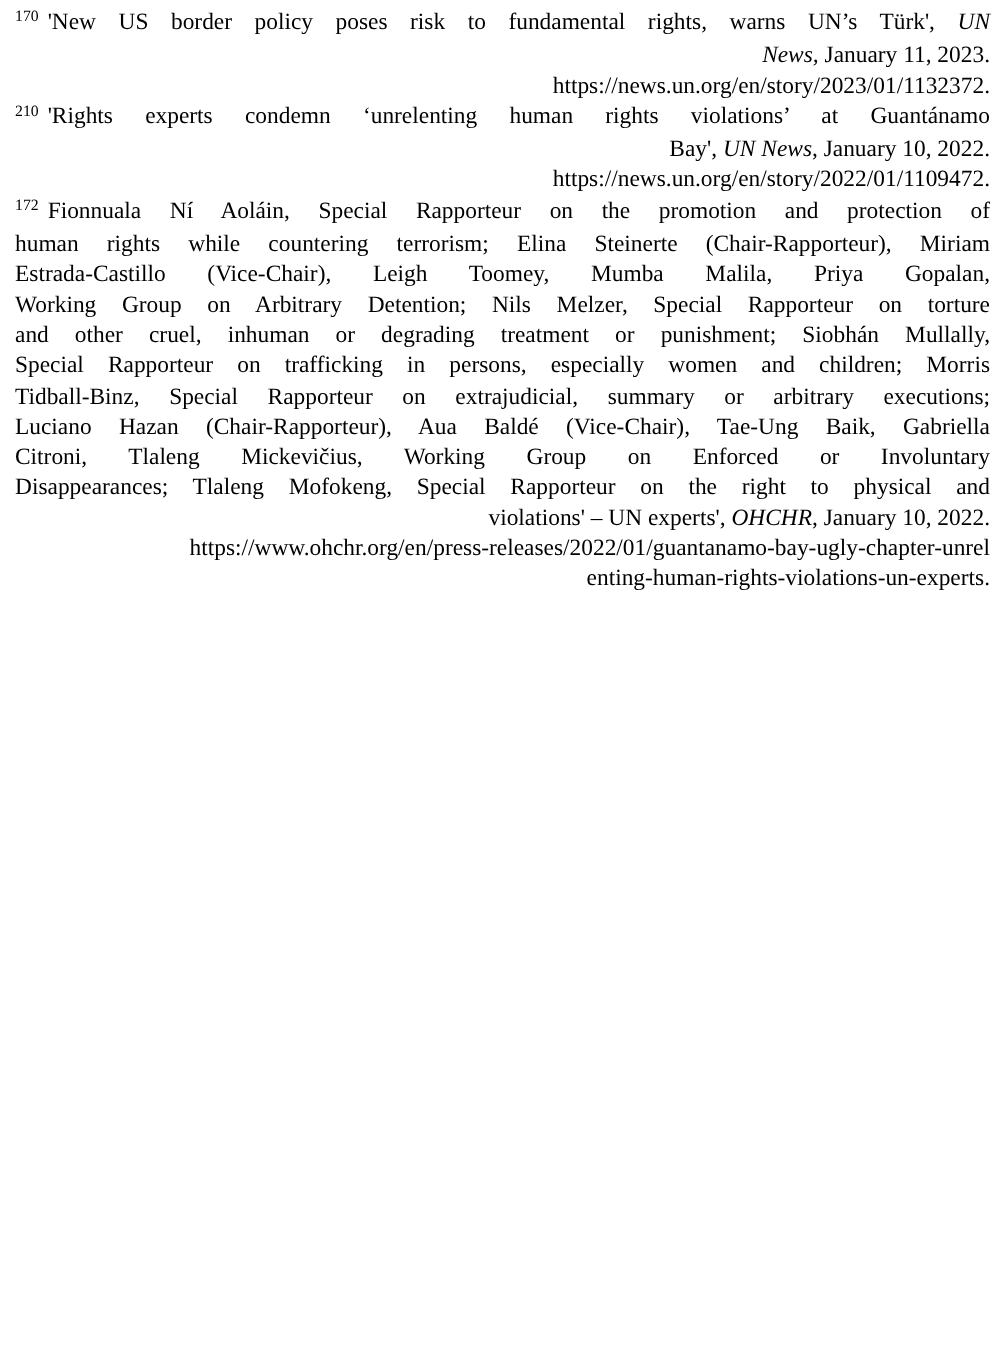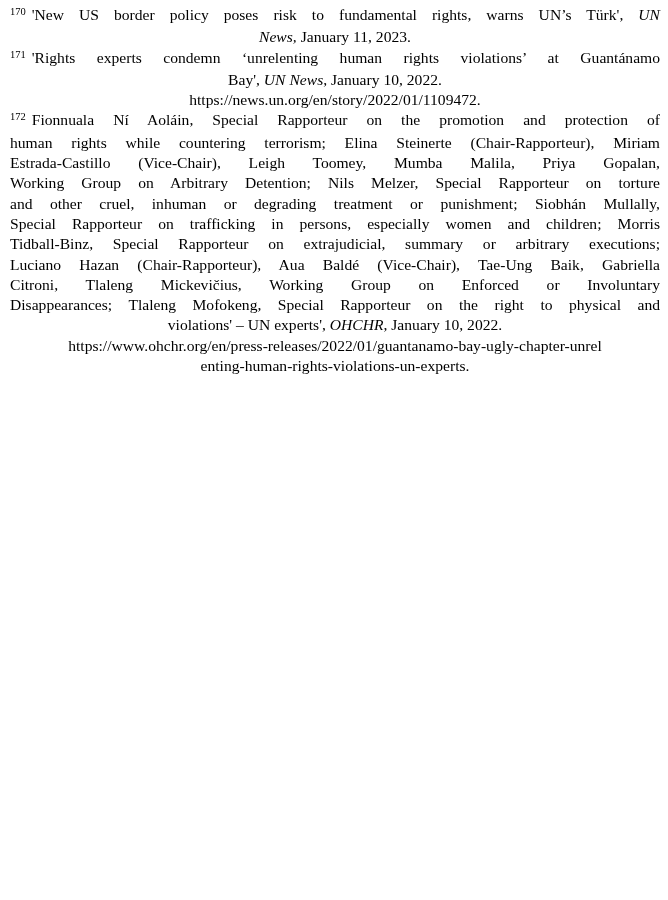--- a/index.html
+++ b/index.html
@@ -15,21 +15,21 @@
     height: 804px;
     background: #ffffff;
     padding: 5px 8px 0 10px;
     overflow: hidden;
   }
   .footnotes { width: 100%; }
   .footnote { width: 100%; }
   .line {
     font-size: 15.6px;
     line-height: 20.3px;
-    text-align: center;
+    text-align: right;
     word-spacing: normal;
   }
   .line.justify {
     text-align: justify;
     text-align-last: justify;
     text-justify: inter-word;
   }
   .fn-sup {
     font-size: 10.5px;
     position: relative;
@@ -39,23 +39,24 @@
   .italic { font-style: italic; }
 </style>
 </head>
 <body>
 
 <div class="page">
   <div class="footnotes" id="footnotes">
       <div class="footnote">
         <div class="line justify"><span class="fn-sup">170</span><span>'New US border policy poses risk to fundamental rights, warns UN’s Türk', </span><span class="italic">UN</span></div>
         <div class="line"><span class="italic">News,</span><span> January 11, 2023.</span></div>
+        <div class="line"><span>https://news.un.org/en/story/2023/01/1132372.</span></div>
       </div>
       <div class="footnote">
-        <div class="line justify"><span class="fn-sup">171</span><span>'Rights experts condemn ‘unrelenting human rights violations’ at Guantánamo</span></div>
+        <div class="line justify"><span class="fn-sup">210</span><span>'Rights experts condemn ‘unrelenting human rights violations’ at Guantánamo</span></div>
         <div class="line"><span>Bay', </span><span class="italic">UN News</span><span>, January 10, 2022.</span></div>
         <div class="line"><span>https://news.un.org/en/story/2022/01/1109472.</span></div>
       </div>
       <div class="footnote">
         <div class="line justify"><span class="fn-sup">172</span><span>Fionnuala Ní Aoláin, Special Rapporteur on the promotion and protection of</span></div>
         <div class="line justify"><span>human rights while countering terrorism; Elina Steinerte (Chair-Rapporteur), Miriam</span></div>
         <div class="line justify"><span>Estrada-Castillo (Vice-Chair), Leigh Toomey, Mumba Malila, Priya Gopalan,</span></div>
         <div class="line justify"><span>Working Group on Arbitrary Detention; Nils Melzer, Special Rapporteur on torture</span></div>
         <div class="line justify"><span>and other cruel, inhuman or degrading treatment or punishment; Siobhán Mullally,</span></div>
         <div class="line justify"><span>Special Rapporteur on trafficking in persons, especially women and children; Morris</span></div>

